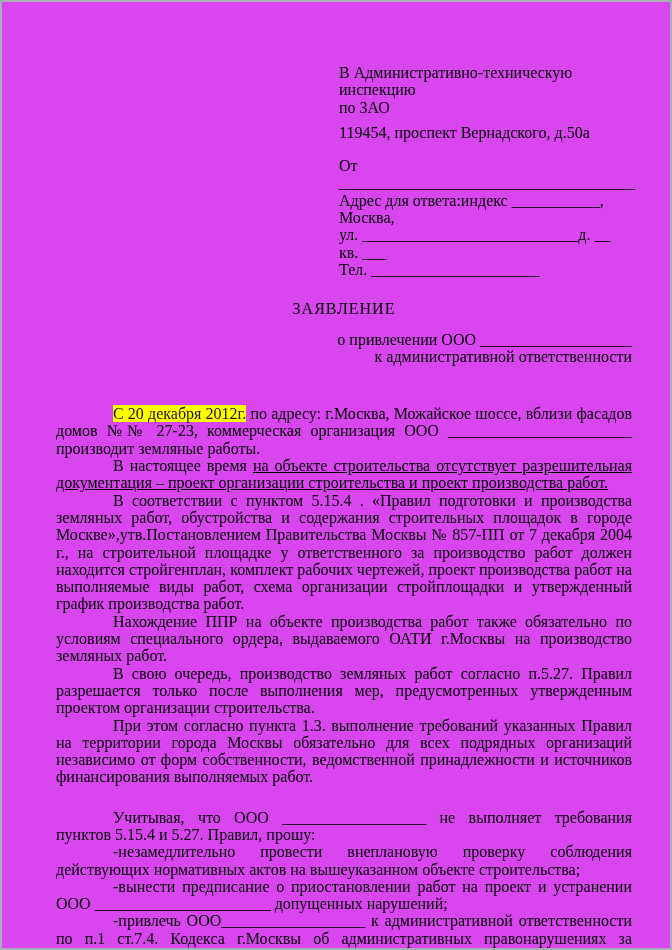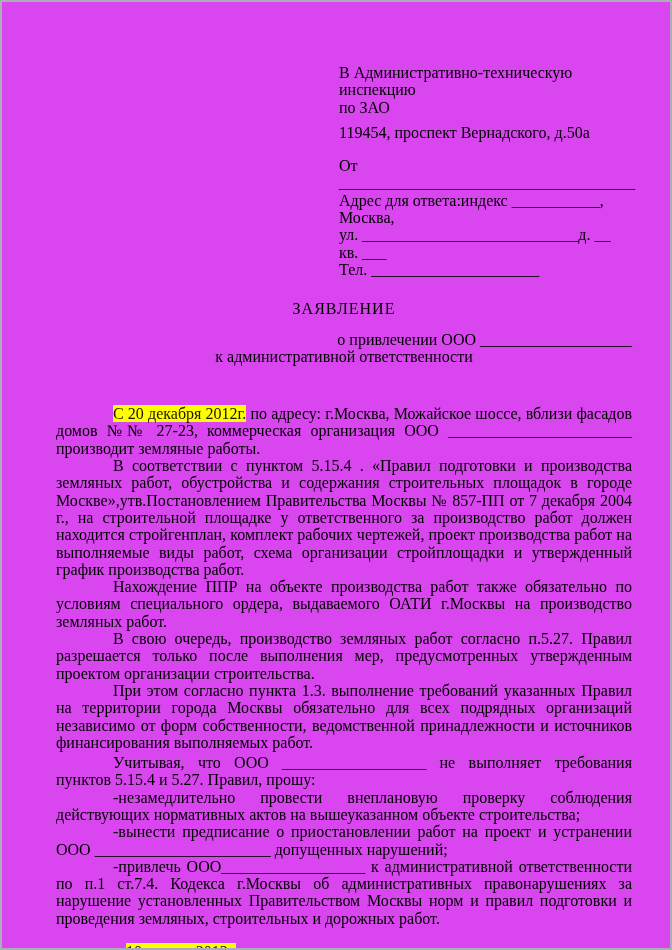--- a/index.html
+++ b/index.html
@@ -35,30 +35,30 @@
   .doc-title {
     margin-top: 22px;
     text-align: center;
     letter-spacing: 1px;
   }
   .doc-subtitle1 {
     margin-top: 13px;
     text-align: right;
   }
   .doc-subtitle2 {
-    text-align: center;
+    text-align: right;
   }
   
   .body-text { margin-top: 40px; }
   .para {
     margin: 0;
     text-align: justify;
     text-indent: 57px;
   }
-  .para.gap-before { margin-top: 3px; }
+  .para.gap-before { margin-top: 23px; }
   .u { text-decoration: underline; }
   .hl {
     background: #ffff00;
     color: #1f1400;
   }
   
   .footer-row {
     margin-top: 16px;
     display: flex;
     justify-content: space-between;
@@ -83,20 +83,21 @@
       <div>ул. ___________________________д. __ кв. ___</div>
       <div>Тел. _____________________</div>
     </div>
 
     <div class="doc-title">ЗАЯВЛЕНИЕ</div>
     <div class="doc-subtitle1">о привлечении ООО ___________________</div>
     <div class="doc-subtitle2">к административной ответственности</div>
 
     <div class="body-text">
       <p class="para"><span class="hl">С 20 декабря 2012г.</span><span> по адресу: г.Москва, Можайское шоссе, вблизи фасадов домов №№ 27-23, коммерческая организация ООО _______________________ производит земляные работы.</span></p>
+      <p class="para"><span>В настоящее время </span><span class="u">на объекте строительства отсутствует разрешительная документация – проект организации строительства и проект  производства  работ.</span></p>
       <p class="para">В соответствии с пунктом 5.15.4  . «Правил подготовки и производства земляных работ, обустройства и содержания строительных площадок в городе Москве»,утв.Постановлением Правительства Москвы № 857-ПП от 7 декабря 2004 г., на строительной площадке у ответственного за производство работ должен находится стройгенплан,  комплект рабочих чертежей, проект производства работ на выполняемые виды работ, схема организации стройплощадки и утвержденный график производства работ.</p>
       <p class="para">Нахождение ППР на объекте производства работ также обязательно по условиям специального ордера, выдаваемого ОАТИ г.Москвы на производство земляных работ.</p>
       <p class="para">В свою очередь, производство земляных работ согласно п.5.27. Правил разрешается только после выполнения мер, предусмотренных утвержденным проектом организации строительства.</p>
       <p class="para">При этом согласно пункта 1.3. выполнение требований указанных Правил на территории города Москвы обязательно для всех подрядных организаций независимо от форм собственности,  ведомственной принадлежности и источников финансирования выполняемых работ.</p>
       <p class="para gap-before">Учитывая, что  ООО __________________ не выполняет требования пунктов 5.15.4 и 5.27. Правил, прошу:</p>
       <p class="para">-незамедлительно провести внеплановую проверку соблюдения действующих нормативных актов на вышеуказанном объекте строительства;</p>
       <p class="para">-вынести предписание о приостановлении работ на проект и устранении ООО ______________________ допущенных нарушений;</p>
       <p class="para">-привлечь ООО__________________ к административной ответственности по п.1 ст.7.4.  Кодекса  г.Москвы  об  административных  правонарушениях  за  нарушение установленных Правительством Москвы норм и правил подготовки и проведения земляных, строительных и дорожных работ.</p>
     </div>
 

